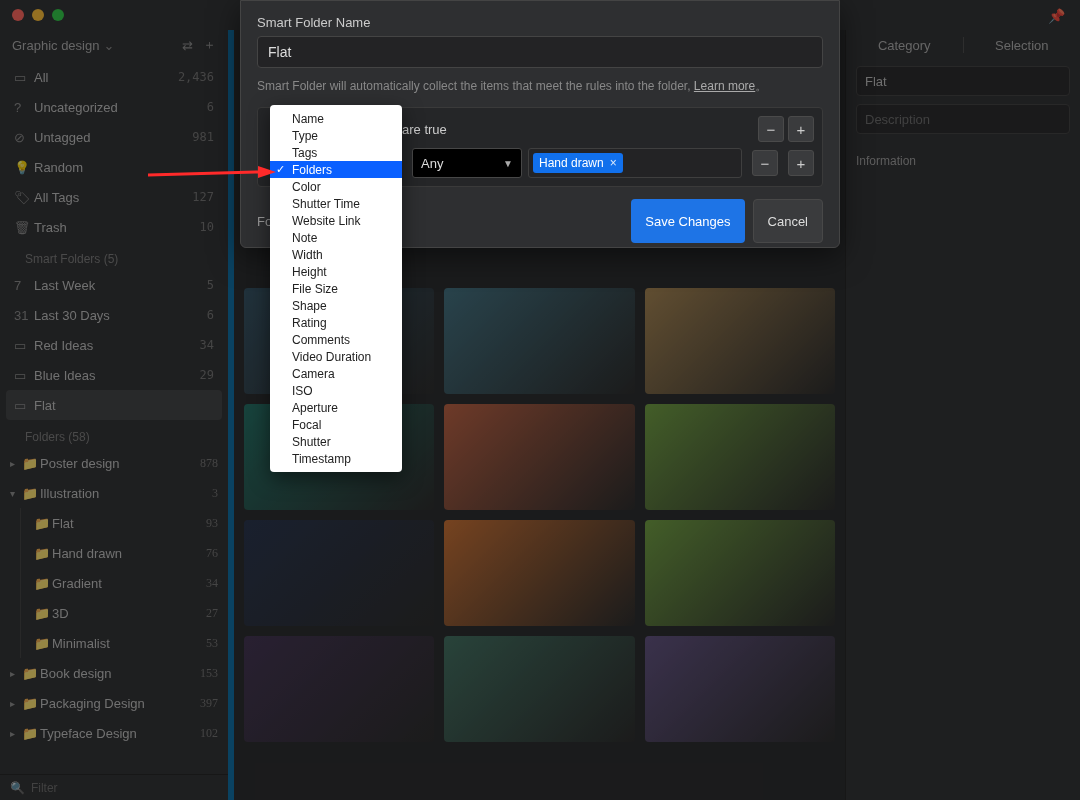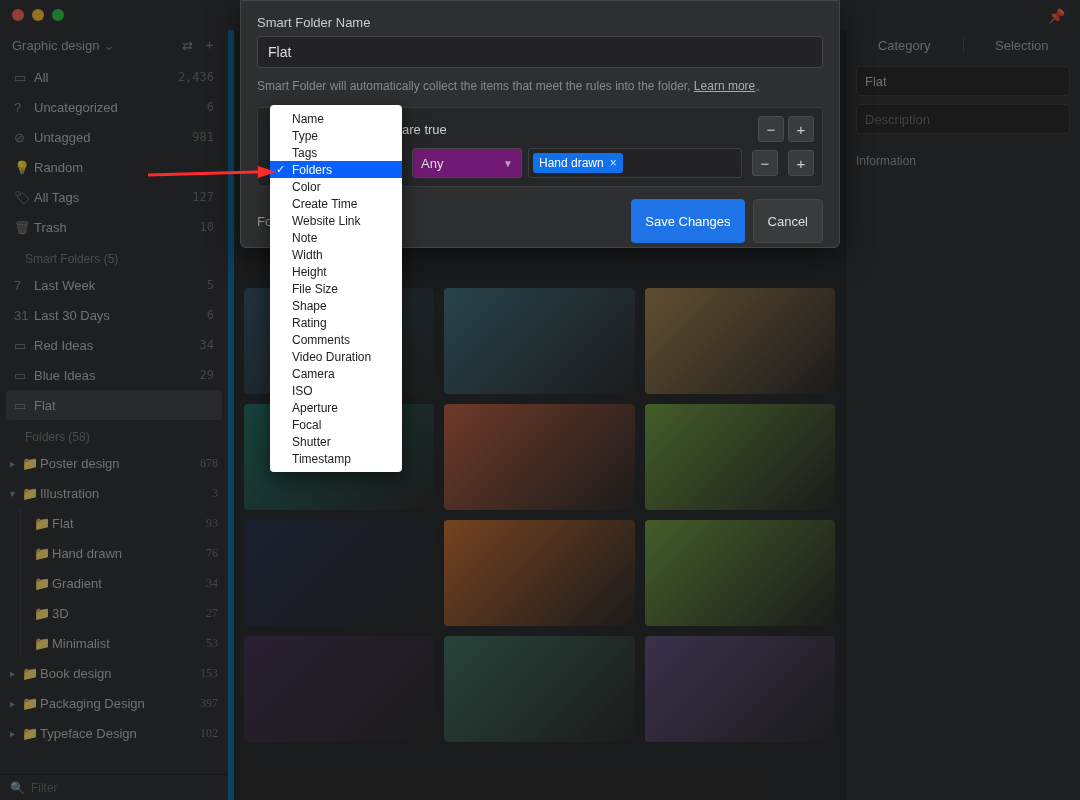--- a/index.html
+++ b/index.html
@@ -57,21 +57,21 @@
 .modal-label{ color:#ccc; font-size:13px; margin-bottom:6px; }
 .modal-input{ width:100%; background:#232325; border:1px solid #444; border-radius:4px; padding:7px 10px; color:#ddd; font-size:14px; margin-bottom:10px;}
 .modal-desc{ color:#888; font-size:12px; margin-bottom:12px; }
 .modal-desc .lm{ text-decoration:underline; color:#aaa; }
 .rule-block{ background:#252628; border:1px solid #3a3a3a; border-radius:4px; padding:8px; margin-bottom:12px;}
 .rule-head{ display:flex; align-items:center; margin-bottom:6px;}
 .rule-head .txt{ color:#ccc; font-size:13px; margin:0 6px;}
 .rule-head .spacer{flex:1;}
 .sqbtn{ width:26px; height:26px; background:#3a3b3d; border:1px solid #4a4a4a; border-radius:3px; color:#ccc; display:inline-flex; align-items:center; justify-content:center; font-size:15px; margin-left:4px; cursor:default;}
 .rule-row{ display:flex; align-items:center; gap:6px;}
-.select-like{ height:30px; background:#701a75; border:1px solid #474747; border-radius:3px; padding:0 8px; display:flex; align-items:center; color:#ddd; font-size:13px; min-width:110px; justify-content:space-between;}
+.select-like{ height:30px; background:#000000; border:1px solid #474747; border-radius:3px; padding:0 8px; display:flex; align-items:center; color:#ddd; font-size:13px; min-width:110px; justify-content:space-between;}
 .select-like .arr{color:#aaa; font-size:10px; margin-left:10px;}
 .tagbox{ height:30px; background:#232325; border:1px solid #3f3f3f; border-radius:3px; padding:0 4px; display:flex; align-items:center; flex:1;}
 .tag{ background:#1170ec; color:#fff; border-radius:3px; padding:3px 6px; font-size:12px; display:flex; align-items:center; gap:6px;}
 .tag .x{opacity:.85;}
 .modal-footer{ display:flex; align-items:center;}
 .modal-footer .left{ color:#999; font-size:13px;}
 .modal-footer .spacer{flex:1;}
 .btn{ height:44px; padding:0 14px; border-radius:4px; font-size:13px; display:inline-flex; align-items:center; cursor:default;}
 .btn.primary{ background:#1e74e6; color:#fff; }
 .btn.secondary{ background:#3a3b3d; color:#ddd; margin-left:8px; border:1px solid #484848;}
@@ -309,21 +309,21 @@
     <span class="btn secondary">Cancel</span>
   </div>
 </div>
 
 <div class="dropdown" id="dd">
     <div class="dd-item ">Name</div>
     <div class="dd-item ">Type</div>
     <div class="dd-item ">Tags</div>
     <div class="dd-item selected">Folders</div>
     <div class="dd-item ">Color</div>
-    <div class="dd-item ">Create Time</div>
+    <div class="dd-item ">Shutter Time</div>
     <div class="dd-item ">Website Link</div>
     <div class="dd-item ">Note</div>
     <div class="dd-item ">Width</div>
     <div class="dd-item ">Height</div>
     <div class="dd-item ">File Size</div>
     <div class="dd-item ">Shape</div>
     <div class="dd-item ">Rating</div>
     <div class="dd-item ">Comments</div>
     <div class="dd-item ">Video Duration</div>
     <div class="dd-item ">Camera</div>

